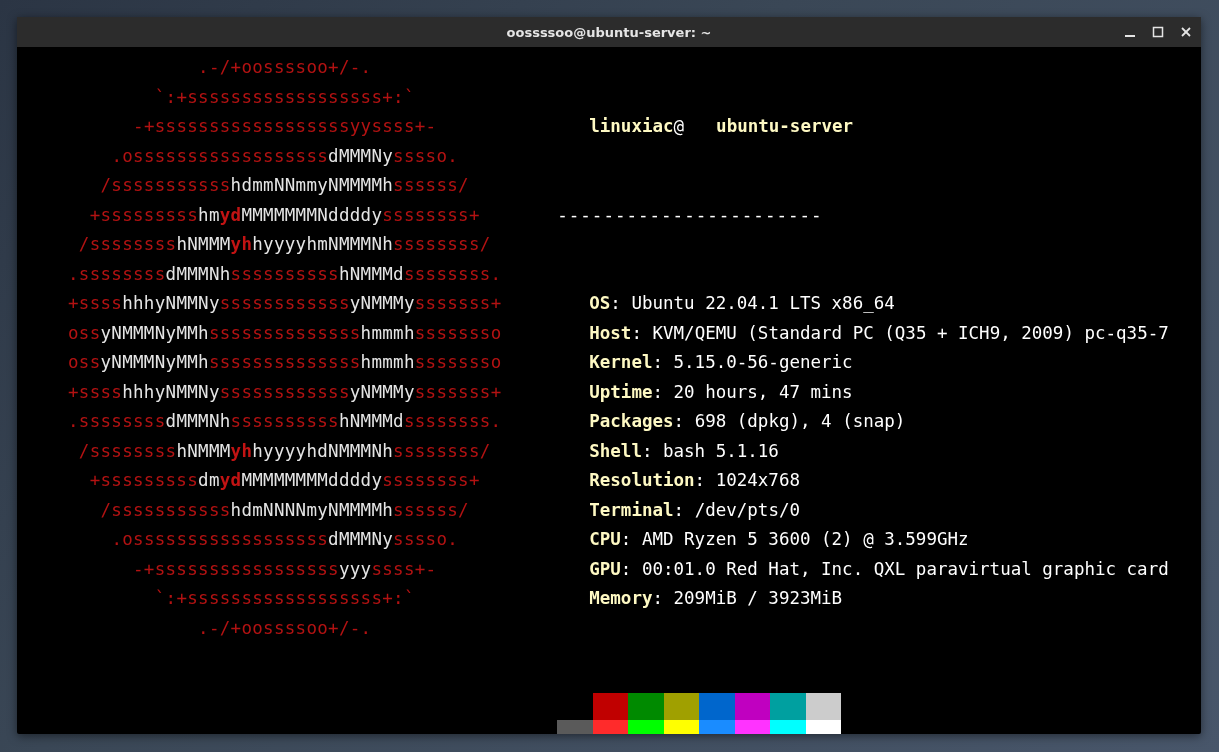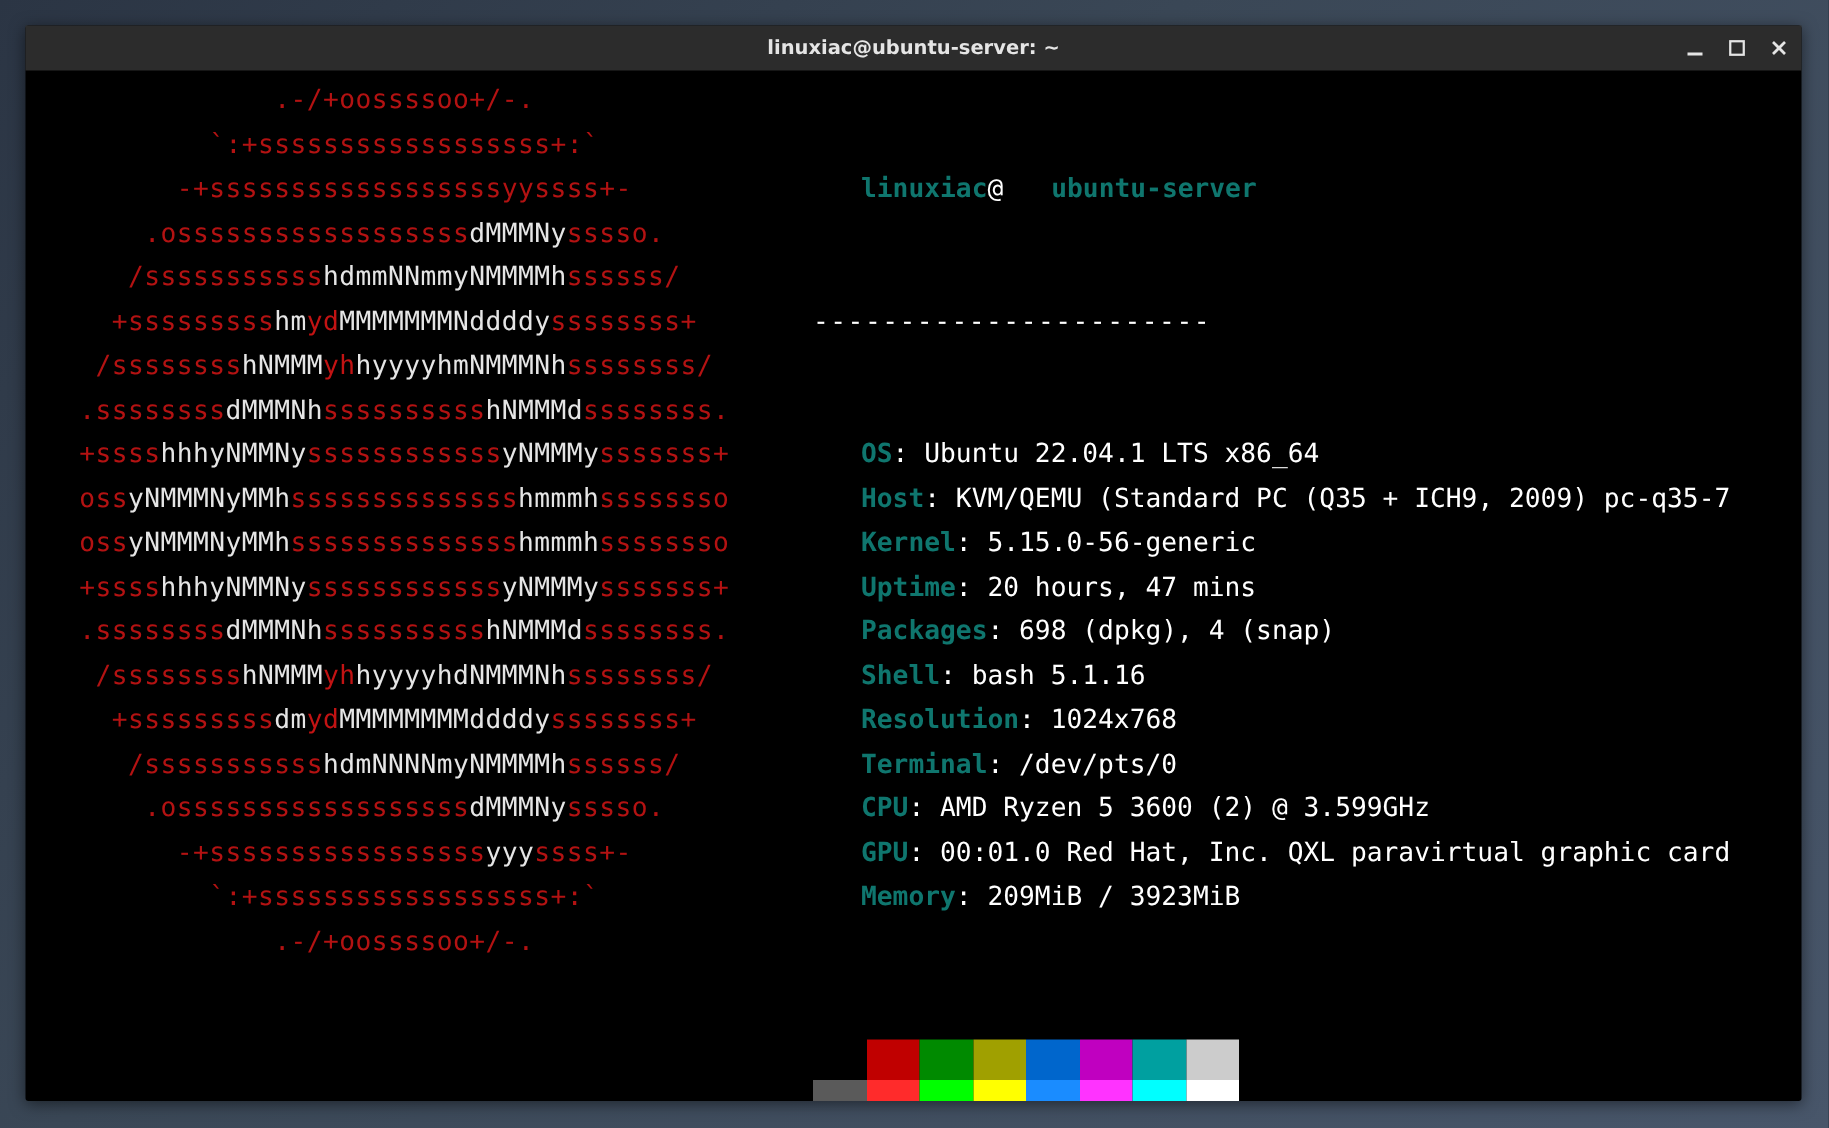--- a/index.html
+++ b/index.html
@@ -65,40 +65,41 @@
   .terminal-body {
     flex: 1;
     padding: 6px 17px 0 0;
     color: #ffffff;
     font-size: 17.5px;
     line-height: 29.5px;
     white-space: pre;
     overflow: hidden;
     display: flex;
     flex-direction: column;
+    align-items: center;
   }
   .neofetch {
     display: flex;
     align-items: flex-start;
   }
   .ascii {
     width: 505px;
     text-align: center;
     color: #b31212;
     letter-spacing: 0.3px;
   }
   .ascii .w { color: #e5e5e5; }
-  .ascii .rb { color: #c21313; font-weight: normal; }
+  .ascii .rb { color: #c21313; font-weight: bold; }
   .ascii-line { display: block; }
 
   .info {
     margin-left: 20px;
     color: #ffffff;
   }
-  .info .red { color: #0f766e; font-weight: bold; margin-left: 32px; }
+  .info .red { color: #fef9c3; font-weight: bold; margin-left: 32px; }
   .info .sep {
     letter-spacing: 1px;
     color: #ffffff;
   }
   .info-line span { white-space: pre; }
 
   .palette {
     margin-top: 20px;
     display: flex;
     flex-direction: column;
@@ -110,21 +111,21 @@
   }
 </style>
 </head>
 <body>
 
 <div class="desktop-bg"></div>
 
 <div class="terminal-window">
 
   <div class="titlebar">
-    <div class="title">linuxiac@ubuntu-server: ~</div>
+    <div class="title">oossssoo@ubuntu-server: ~</div>
     <div class="window-controls">
       <div class="win-btn">
         <svg width="12" height="12" viewBox="0 0 12 12">
             <rect x="1" y="9" width="10" height="2" fill="#e5e5e5"></rect>
           </svg>
       </div>
       <div class="win-btn">
         <svg width="12" height="12" viewBox="0 0 12 12">
             <rect x="1.5" y="1.5" width="9" height="9" fill="none" stroke="#e5e5e5" stroke-width="1.5"></rect>
           </svg>

